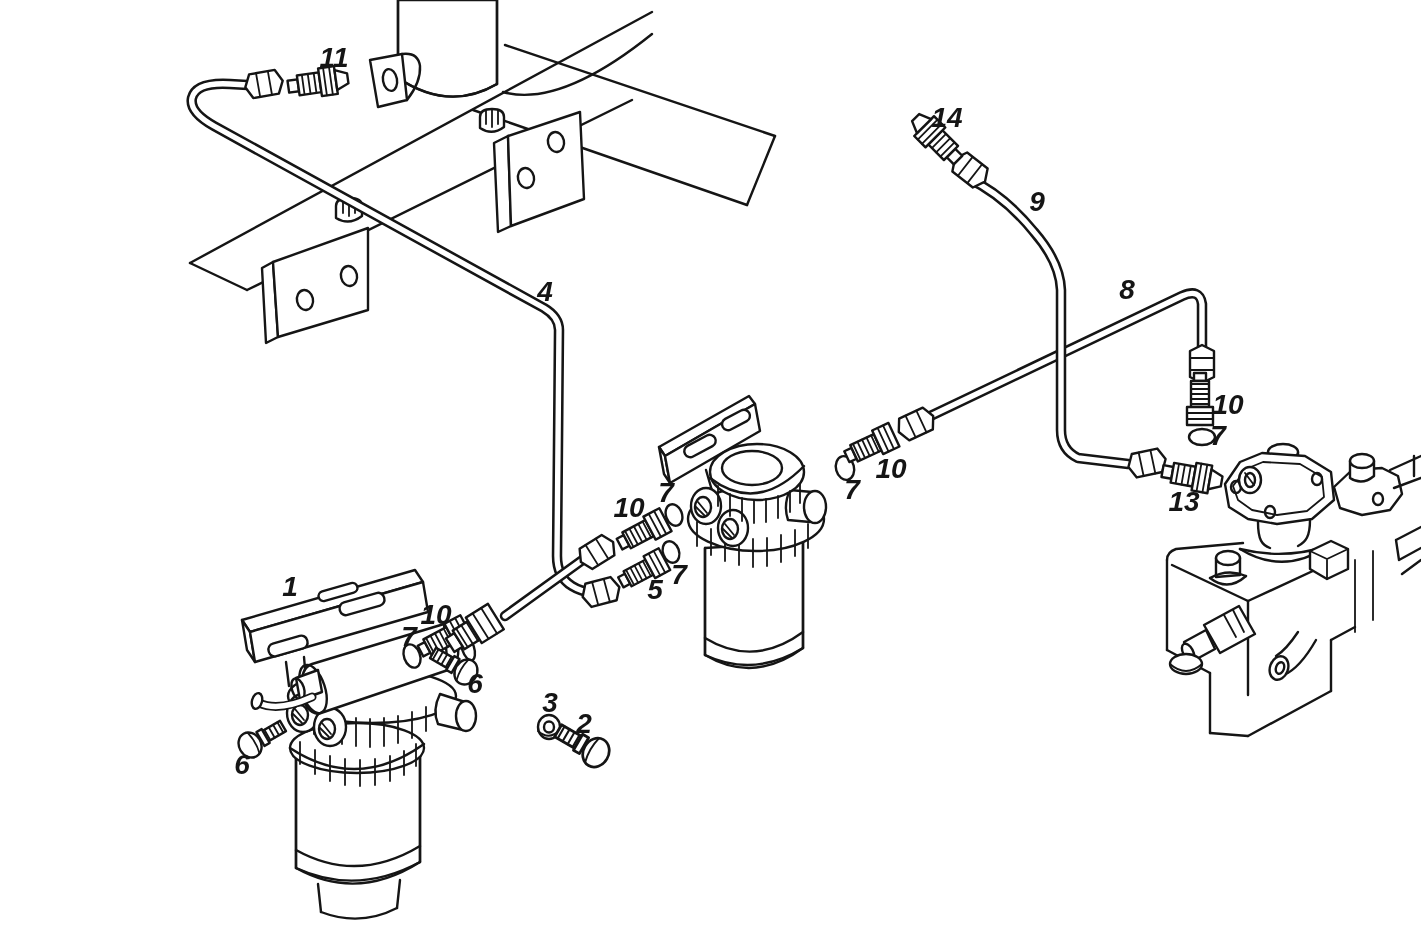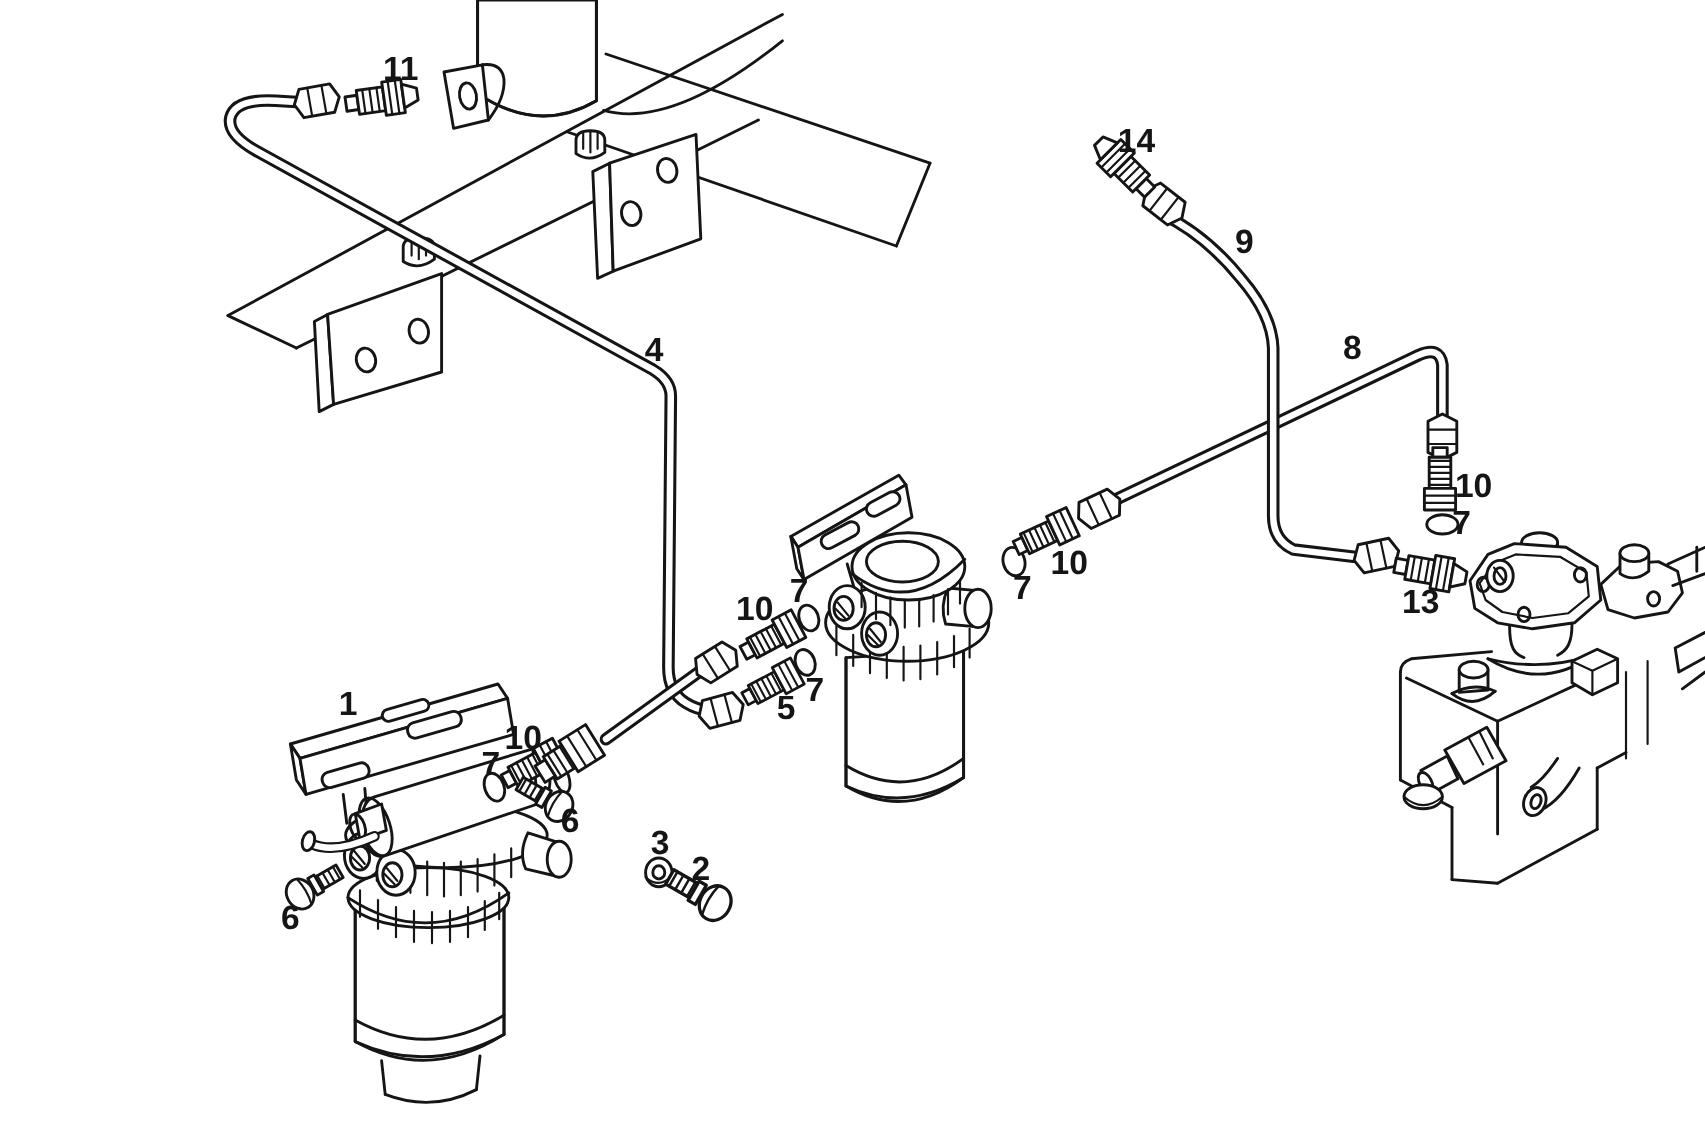--- a/index.html
+++ b/index.html
@@ -1,20 +1,21 @@
 <!DOCTYPE html>
 <html style="--paper: #ffffff; --ink: #151515;"><head>
 <meta charset="utf-8">
 <style>
   :root{ --paper:#ffffff; --ink:#151515; }
   html,body{margin:0;padding:0;background:#e8e8e8;}
   .stage{
     position:relative;width:1421px;height:937px;overflow:hidden;
     background:var(--paper);
     font-family:"Liberation Sans",sans-serif;
+    font-style:italic;
   }
   .stage svg{position:absolute;left:0;top:0;}
   .art{stroke:var(--ink);fill:none;stroke-width:2.4;stroke-linecap:round;stroke-linejoin:round;}
   .art .w{fill:#fff;}
   .art .thin{stroke-width:1.8;}
   .art .tube-core{stroke:#fff;stroke-width:5.4;}
   .art .tube-out{stroke-width:10.5;}
   .callout{
     font-family:"Liberation Sans",sans-serif;
     font-weight:700;font-size:28px;fill:var(--ink);

